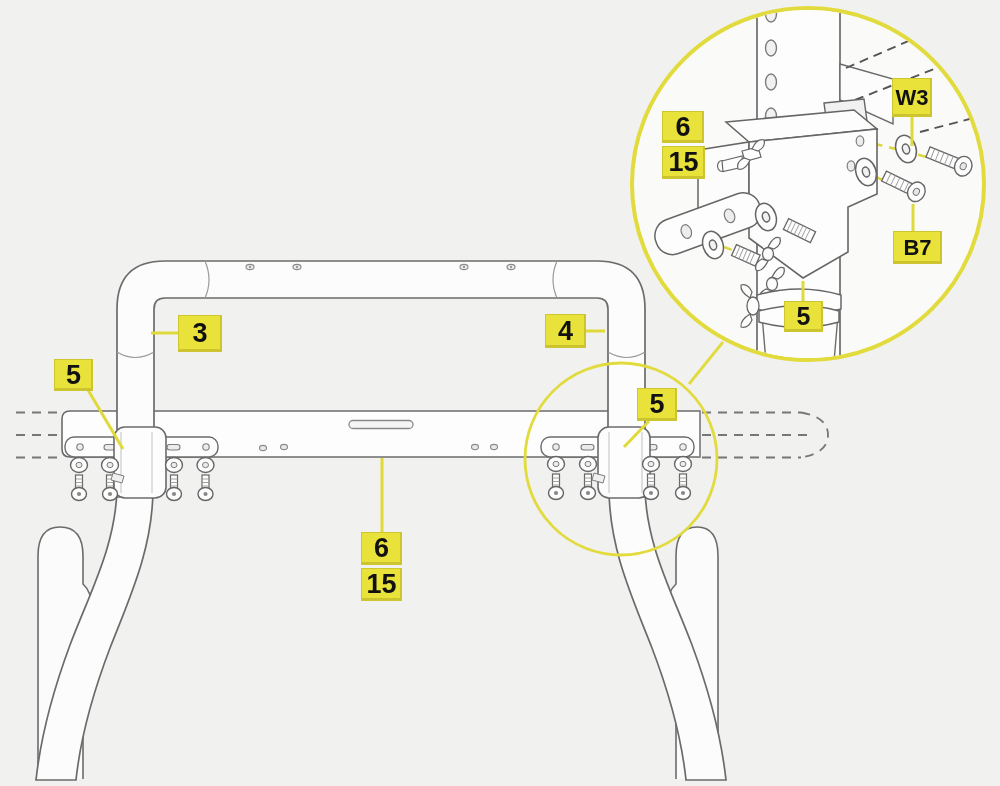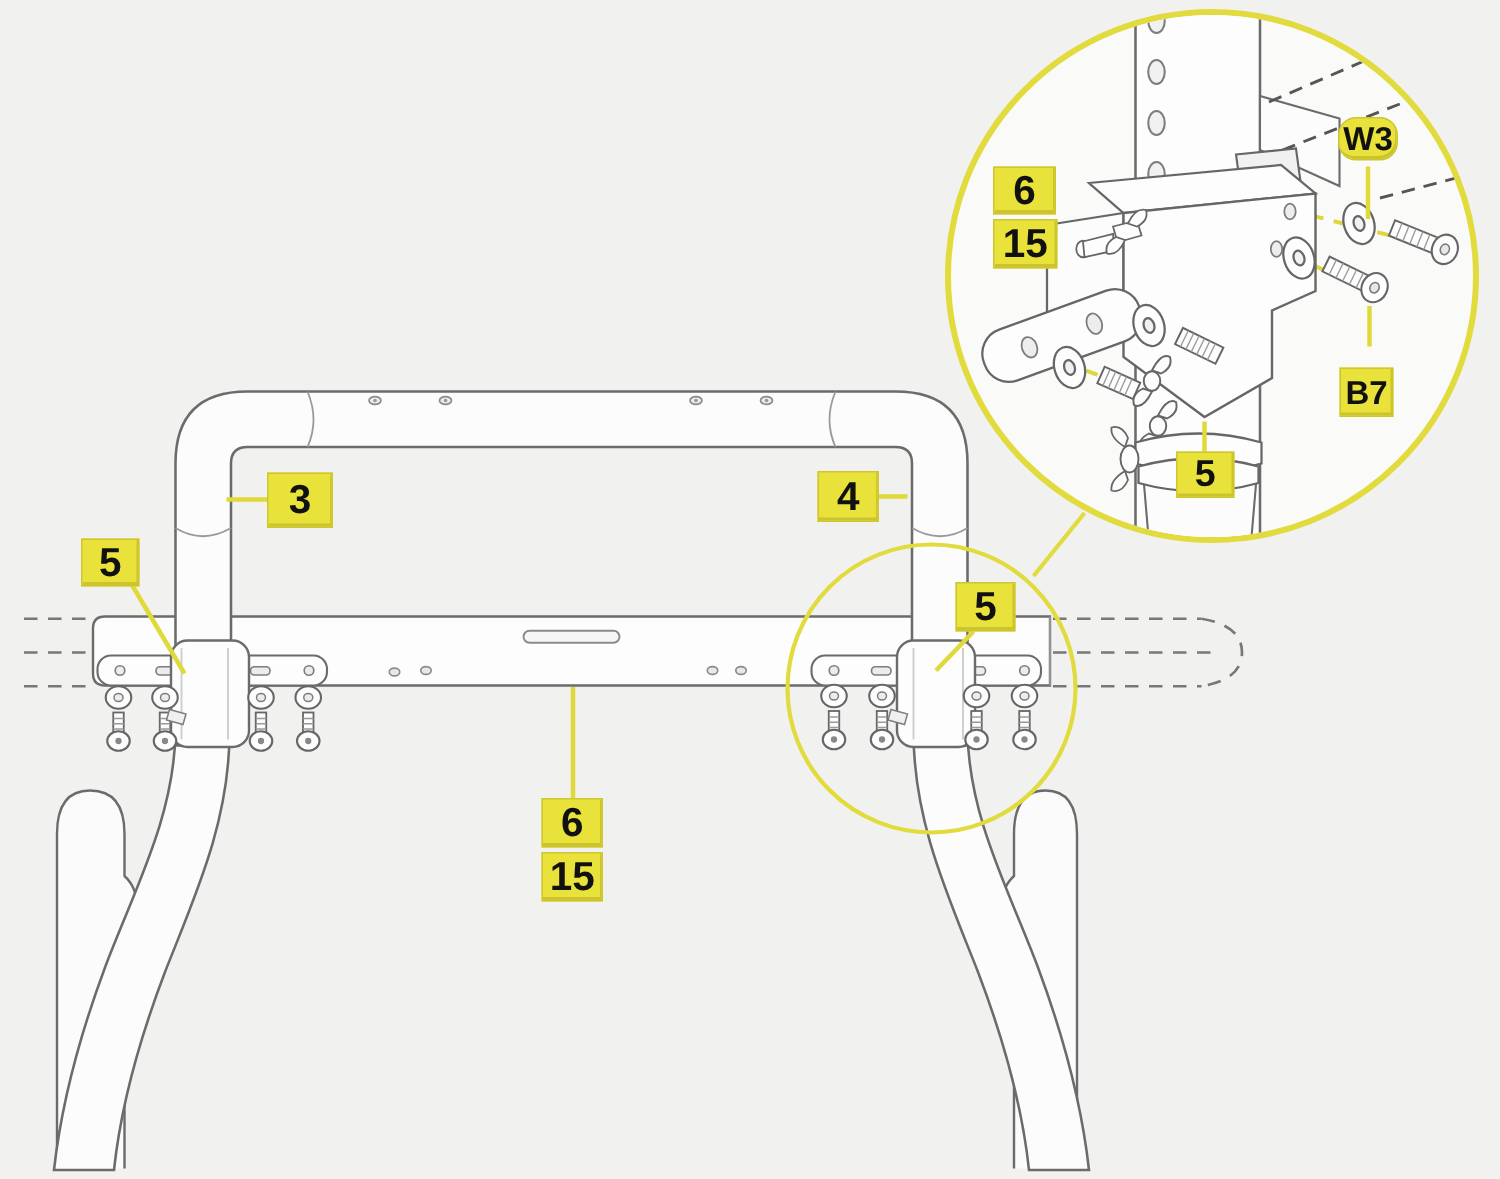--- a/index.html
+++ b/index.html
@@ -328,19 +328,19 @@
 <div class="callout" style="left:637px;top:388px;width:40px;height:33px;">5</div>
 
 <div class="callout" style="left:361px;top:532px;width:41px;height:33px;">6</div>
 
 <div class="callout" style="left:361px;top:568px;width:41px;height:33px;">15</div>
 
 <div class="callout" style="left:662px;top:111px;width:42px;height:32px;">6</div>
 
 <div class="callout" style="left:662px;top:146px;width:43px;height:33px;">15</div>
 
-<div class="callout small-text" style="left:892px;top:78px;width:40px;height:29px;border-radius:12px;">W3</div>
-
-<div class="callout small-text" style="left:893px;top:245px;width:36px;height:33px;">B7</div>
+<div class="callout small-text" style="left:892px;top:78px;width:40px;height:39px;">W3</div>
+
+<div class="callout small-text" style="left:893px;top:231px;width:49px;height:33px;">B7</div>
 
 <div class="callout" style="left:784px;top:301px;width:39px;height:31px;font-size:25px;">5</div>
 
 </div>
 
 </body></html>

